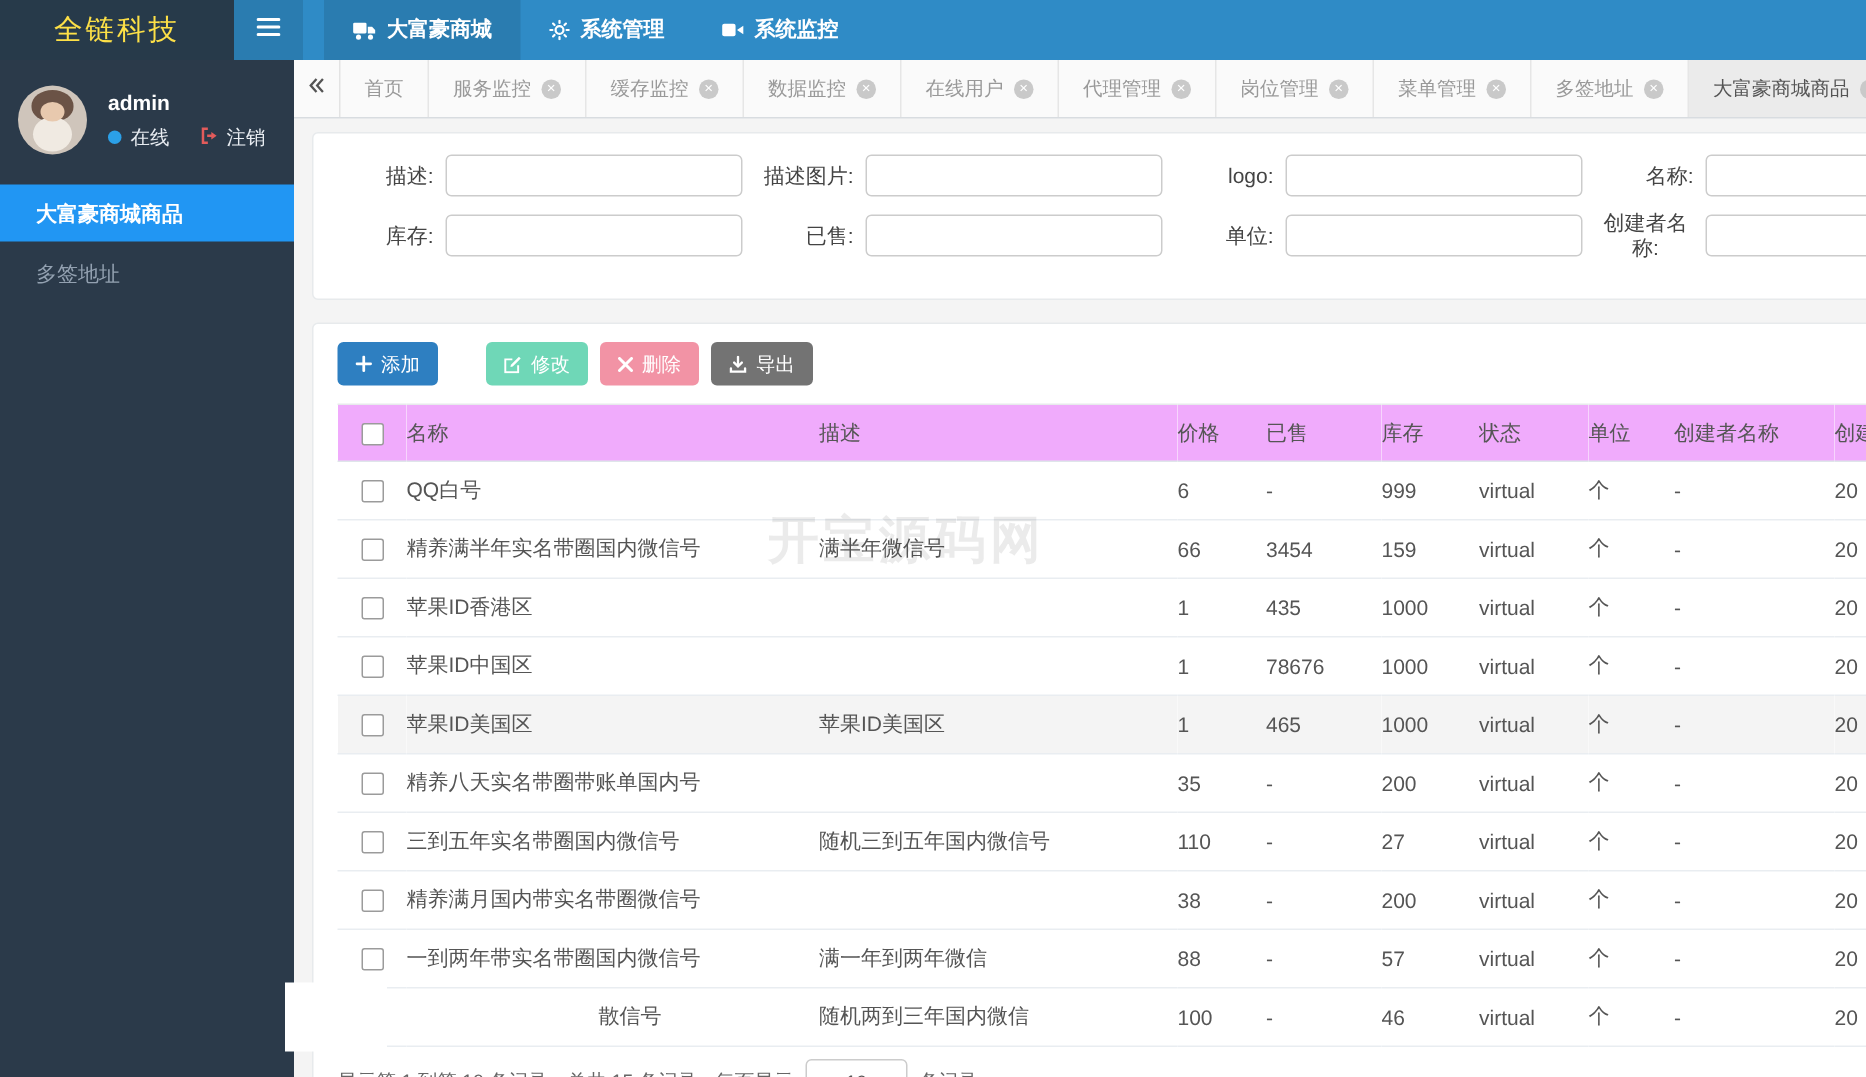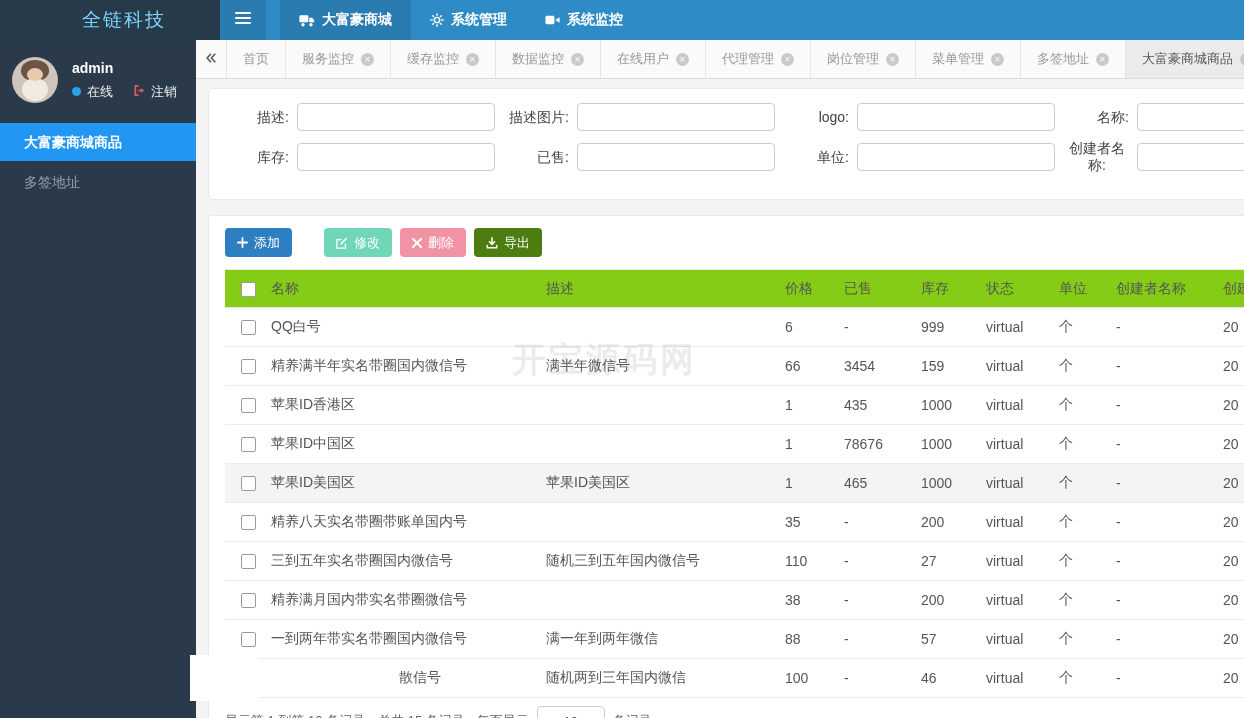--- a/index.html
+++ b/index.html
@@ -1,22 +1,22 @@
 <!DOCTYPE html>
 <html><head>
 <meta charset="utf-8">
 <style>
   html,body{margin:0;padding:0;}
   body{font-family:"Liberation Sans","DejaVu Sans",sans-serif;}
   #screen{position:relative;width:1244px;height:718px;overflow:hidden;background:#f4f4f4;}
 
   
   .topbar{position:absolute;left:0;top:0;width:100%;height:40px;background:#2f8bc6;z-index:20;display:flex;}
-  .logo{width:192px;height:40px;background:#273a4a;color:#7dd3fc;font-size:19px;letter-spacing:2px;
-        display:flex;align-items:center;justify-content:center;flex:none;padding-left:28px;}
+  .logo{width:156px;height:40px;background:#273a4a;color:#fde047;font-size:19px;letter-spacing:2px;
+        display:flex;align-items:center;justify-content:center;flex:none;}
   .hamburger{width:46px;height:40px;background:#2a7cb0;display:flex;align-items:center;justify-content:center;cursor:pointer;flex:none;margin-right:14px;}
   .tnav{display:flex;height:40px;}
   .tnav-item{display:flex;align-items:center;gap:7px;padding:0 19px;color:#ffffff;font-size:14px;font-weight:bold;cursor:pointer;}
   .tnav-item.active{background:#2a7cb0;}
 
   
   .sidebar{position:absolute;left:0;top:40px;width:196px;height:678px;background:#2b3a4a;z-index:10;}
   .user-panel{padding:17px 0 14px 12px;display:flex;align-items:center;}
   .avatar{width:46px;height:46px;border-radius:50%;background:#cfc5bb;position:relative;overflow:hidden;flex:none;cursor:pointer;}
   .avatar::before{content:"";position:absolute;left:9px;top:3px;width:28px;height:21px;border-radius:50% 50% 46% 46%;background:#6b5346;}
@@ -49,24 +49,24 @@
   .flabel.wrap{text-align:center;}
   .finput{width:198px;height:28px;border:1px solid #ccc;border-radius:4px;background:#fff;box-sizing:border-box;font-size:13px;padding:0 6px;color:#333;}
 
   .table-panel{margin-top:15px;height:520px;padding:12px 0 0 16px;}
   .toolbar{display:flex;}
   .btn{display:inline-flex;align-items:center;gap:6px;height:29px;padding:0 12px;border:none;border-radius:4px;
        color:#fff;font-size:13px;margin-right:8px;cursor:pointer;font-family:inherit;}
   .b-add{background:#2e7fc1;}
   .b-edit{background:#6fd7b7;margin-left:24px;}
   .b-delete{background:#f293a5;}
-  .b-export{background:#4d7c0f;}
+  .b-export{background:#737373;}
 
   table.grid{border-collapse:collapse;table-layout:fixed;width:1118px;margin-top:12px;}
-  .grid th{height:37px;background:#84cc16;border-top:1px solid #e7eaec;border-bottom:1px solid #dfe5ea;
+  .grid th{height:37px;background:#f0abfc;border-top:1px solid #e7eaec;border-bottom:1px solid #dfe5ea;
            font-weight:normal;color:#555;font-size:14px;text-align:left;padding:0 8px 0 0;white-space:nowrap;overflow:hidden;}
   .grid td{height:38px;border-bottom:1px solid #e9edf1;color:#555;font-size:14px;padding:0 8px 0 0;white-space:nowrap;overflow:hidden;}
   .grid th.cbc,.grid td.cbc{text-align:center;padding:0;}
   .grid tr.highlight td{background:#f4f4f4;}
   .grid td.indent{padding-left:128px;}
   .cb{width:13px;height:13px;display:inline-block;border:1px solid #9b9b9b;border-radius:2px;background:#fff;vertical-align:middle;cursor:pointer;}
 
   .pg-line{margin-top:8px;display:flex;align-items:center;font-size:13px;color:#666;gap:8px;}
   .psize{border:1px solid #ccc;border-radius:4px;width:66px;height:28px;display:flex;align-items:center;justify-content:center;color:#555;cursor:pointer;background:#fff;}
 

